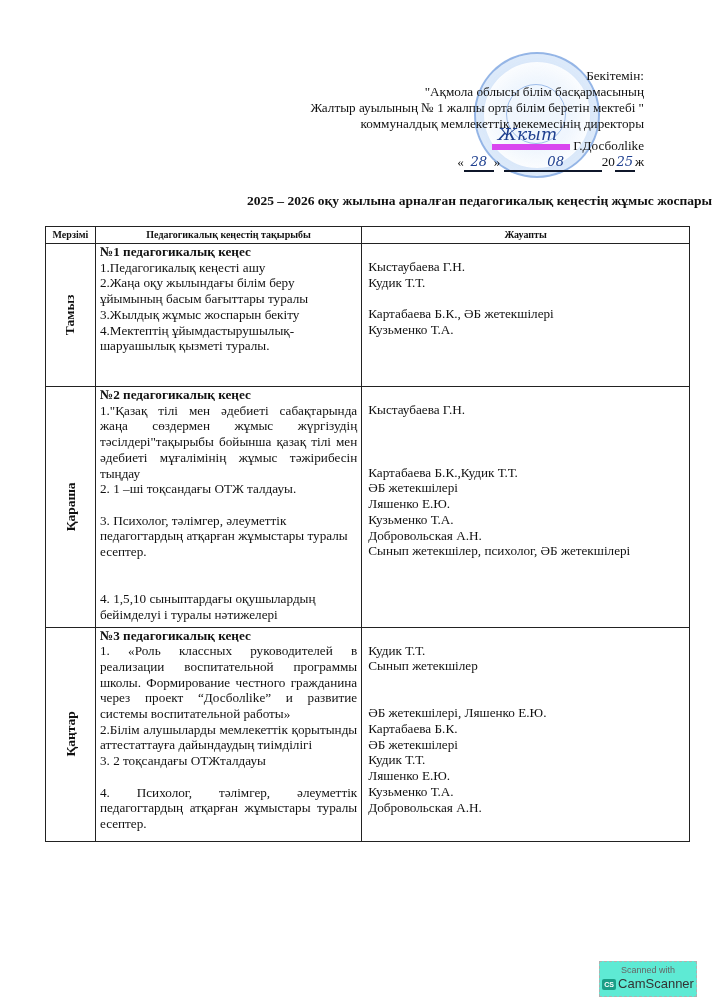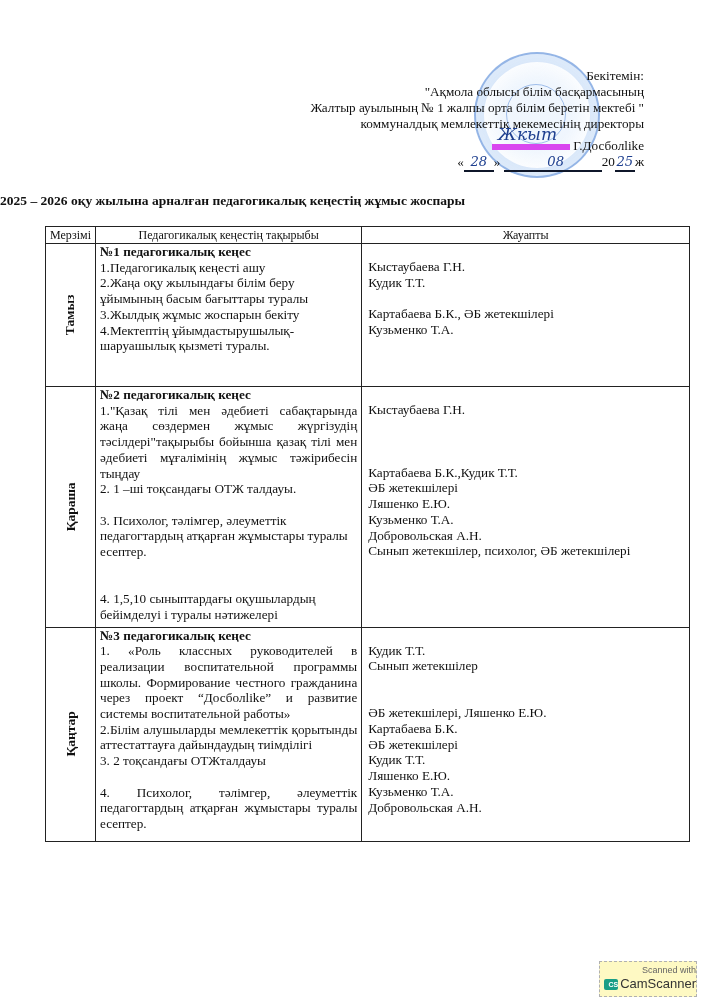--- a/index.html
+++ b/index.html
@@ -19,43 +19,43 @@
   .stamp {
     position: absolute; left: 474px; top: 52px; width: 122px; height: 122px; border-radius: 50%;
     border: 2px solid rgba(60,120,210,0.55); box-shadow: inset 0 0 0 8px rgba(120,170,235,0.25);
     background: radial-gradient(circle, rgba(170,205,245,0.18) 40%, rgba(255,255,255,0) 70%);
   }
   .stamp::after {
     content: ""; position: absolute; left: 30px; top: 30px; width: 58px; height: 58px; border-radius: 50%;
     border: 1.5px solid rgba(60,120,210,0.45);
   }
   .title {
-    position: absolute; left: 0; width: 712px; top: 193px; text-align: left;
+    position: absolute; left: 0; width: 712px; top: 193px; text-align: right;
     font-weight: bold; font-size: 13.5px;
   }
   table {
     position: absolute; left: 45px; top: 226px; width: 645px; border-collapse: collapse;
     font-size: 13.2px; line-height: 15.7px;
   }
   th, td { border: 1.2px solid #222; vertical-align: top; }
-  th { font-weight: normal; font-size: 12px; padding: 1px 4px; height: 14px; line-height: 14px; margin-top: 20px; }
+  th { font-weight: bold; font-size: 10px; padding: 1px 4px; height: 14px; line-height: 14px; margin-top: 20px; }
   col.c1 { width: 49px; } col.c2 { width: 267px; } col.c3 { width: 329px; }
   td.month { vertical-align: middle; text-align: center; padding: 0; }
   .vert { display: inline-block; transform: rotate(-90deg); font-weight: bold; font-size: 13.5px; white-space: nowrap; }
   td.topic { padding: 0 4px 4px 4px; }
   td.resp { padding: 15px 6px 4px 6px; }
   .council-title { font-weight: bold; }
   .just { text-align: justify; text-align-last: left; }
   .gap { height: 15.7px; }
   .r1 td { height: 123px; }
   .r2 td { height: 211px; }
   .r3 td { height: 194px; }
   .scanner {
     position: absolute; left: 599px; top: 961px; width: 96px; height: 34px;
-    border: 1px dashed #b0b0b0; background: #fef9c3; text-align: right;
+    border: 1px dashed #b0b0b0; background: #5eead4; text-align: center;
     font-family: "Liberation Sans", "DejaVu Sans", sans-serif;
   }
   .scanner .small { font-size: 9px; color: #666; margin-top: 3px; }
   .scanner .brand { font-size: 13px; color: #333; margin-top: 1px; white-space: nowrap; }
   .cs-logo {
     display: inline-block; width: 14px; height: 11px; background: #1a9e86; color: #fff; font-size: 7px;
     line-height: 11px; border-radius: 2px; vertical-align: 1px; margin-right: 2px; font-weight: bold;
   }
 </style>
 </head>

